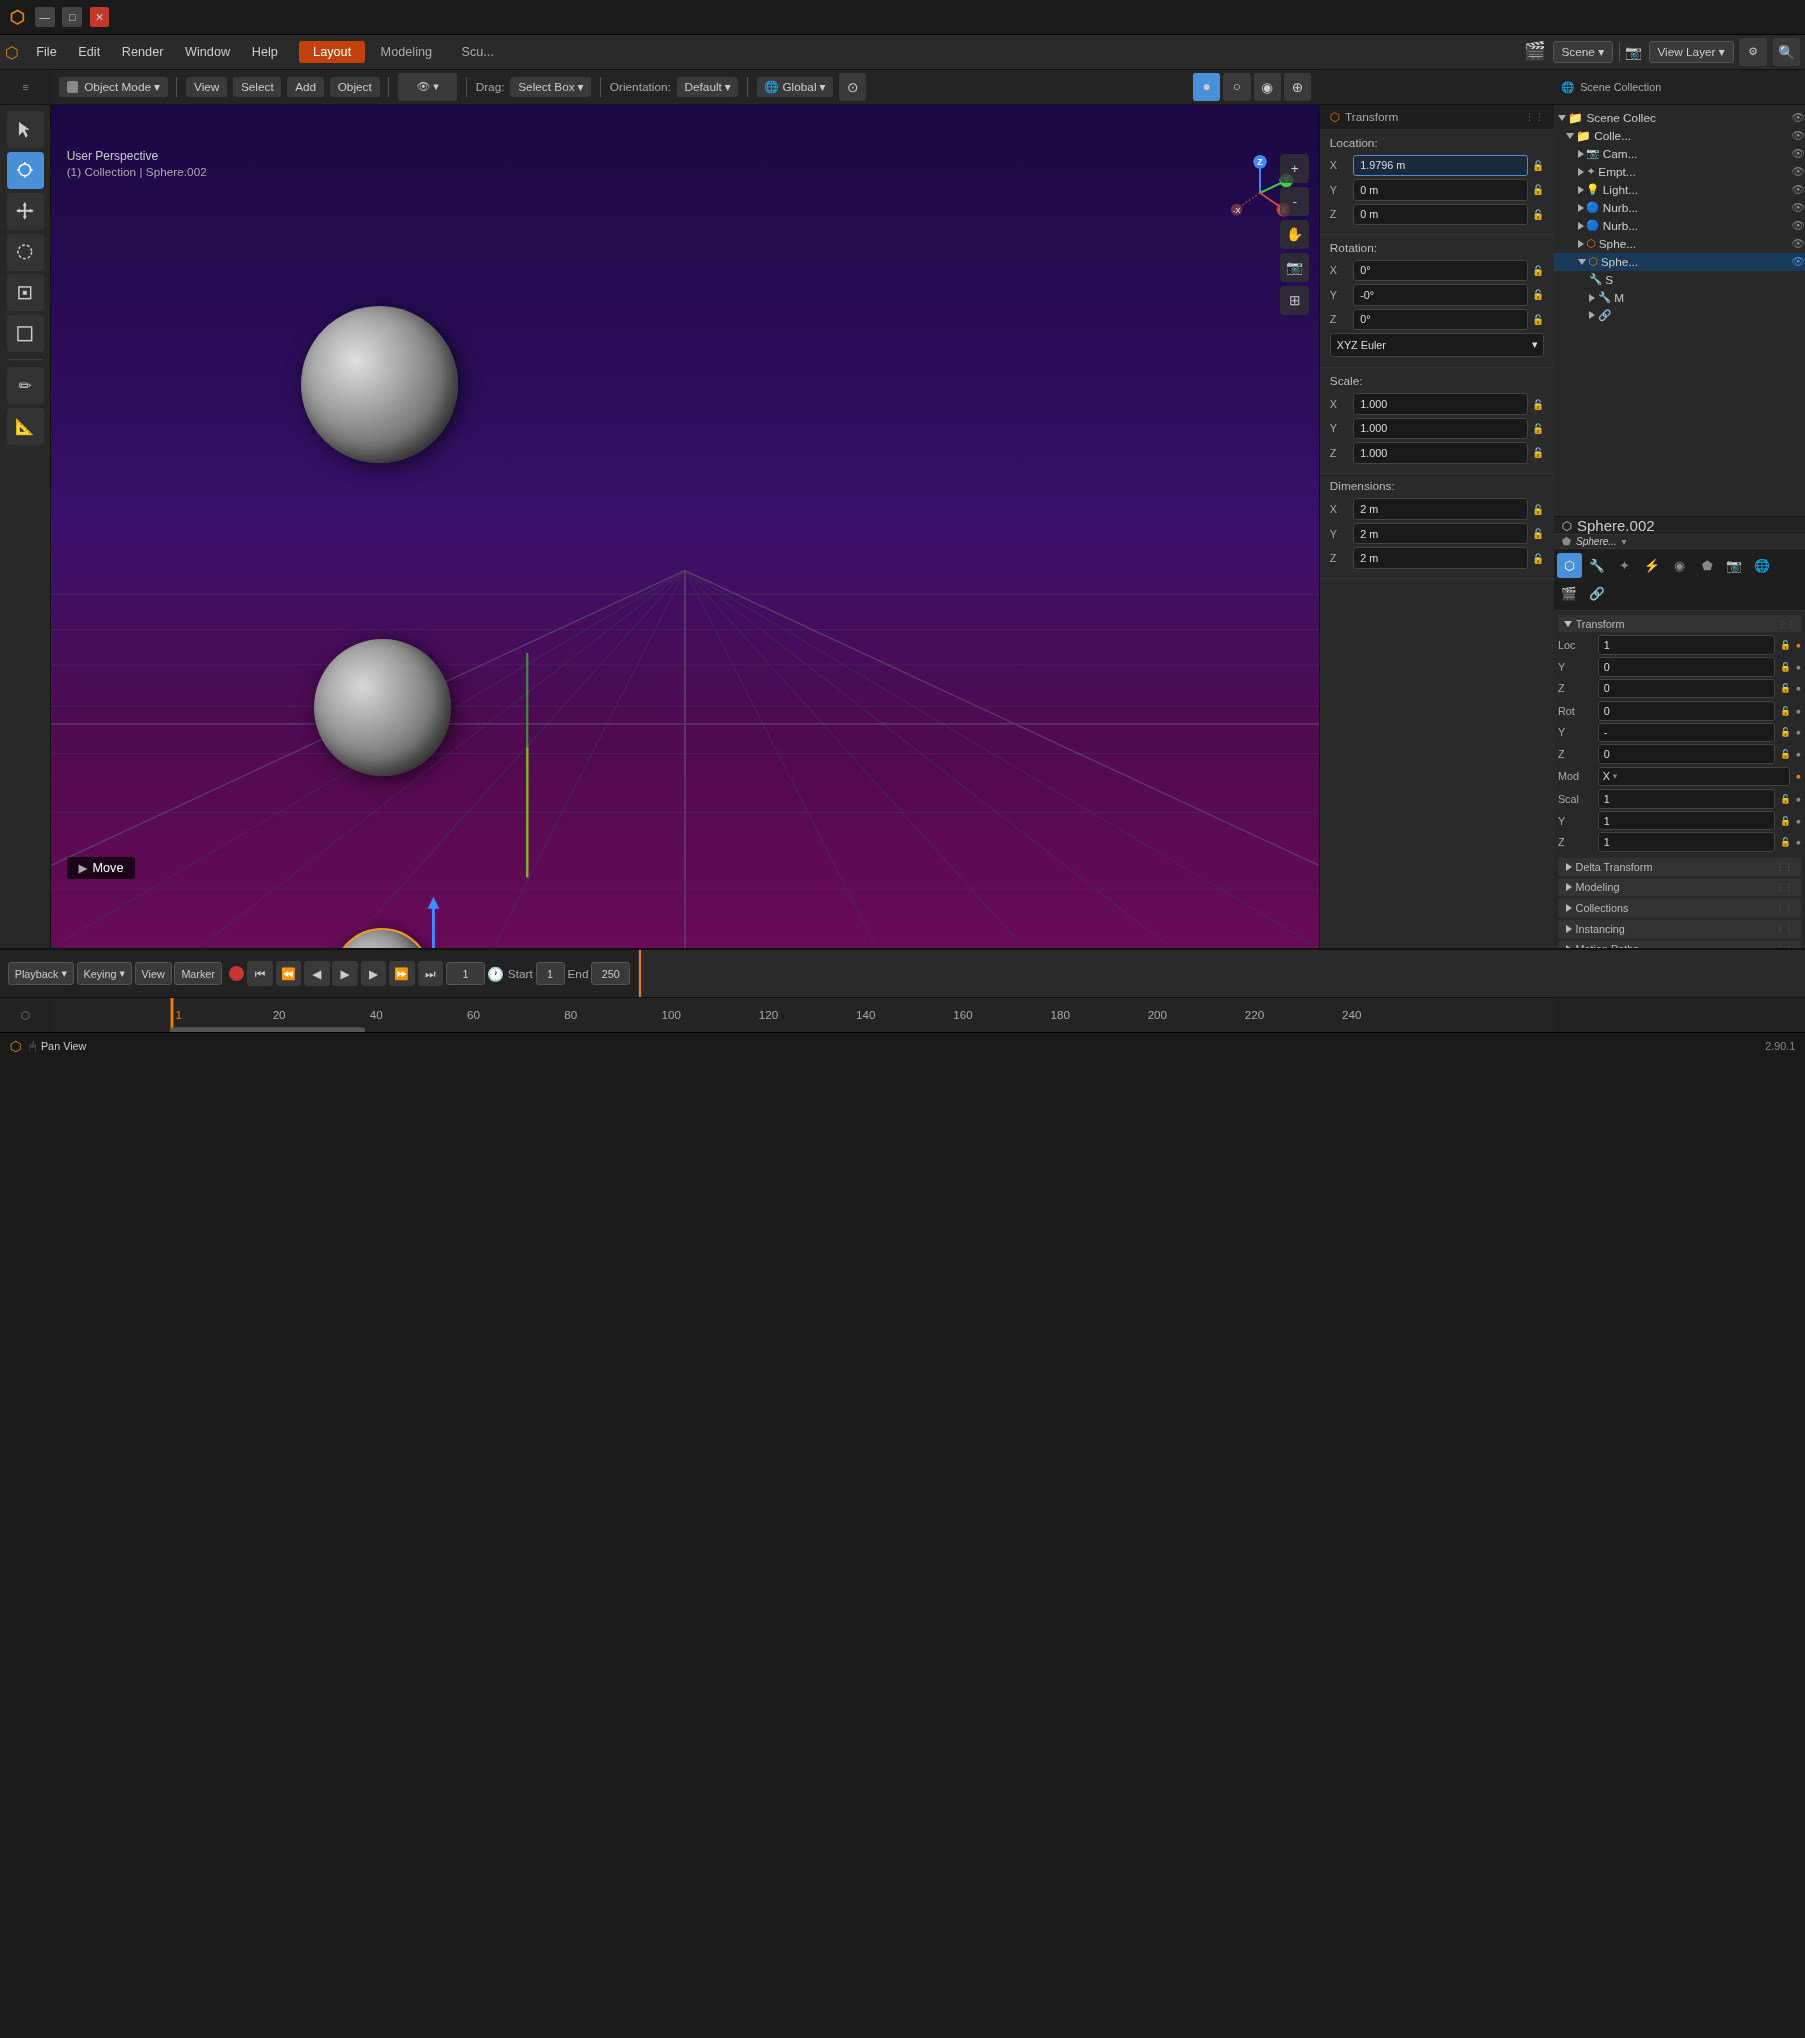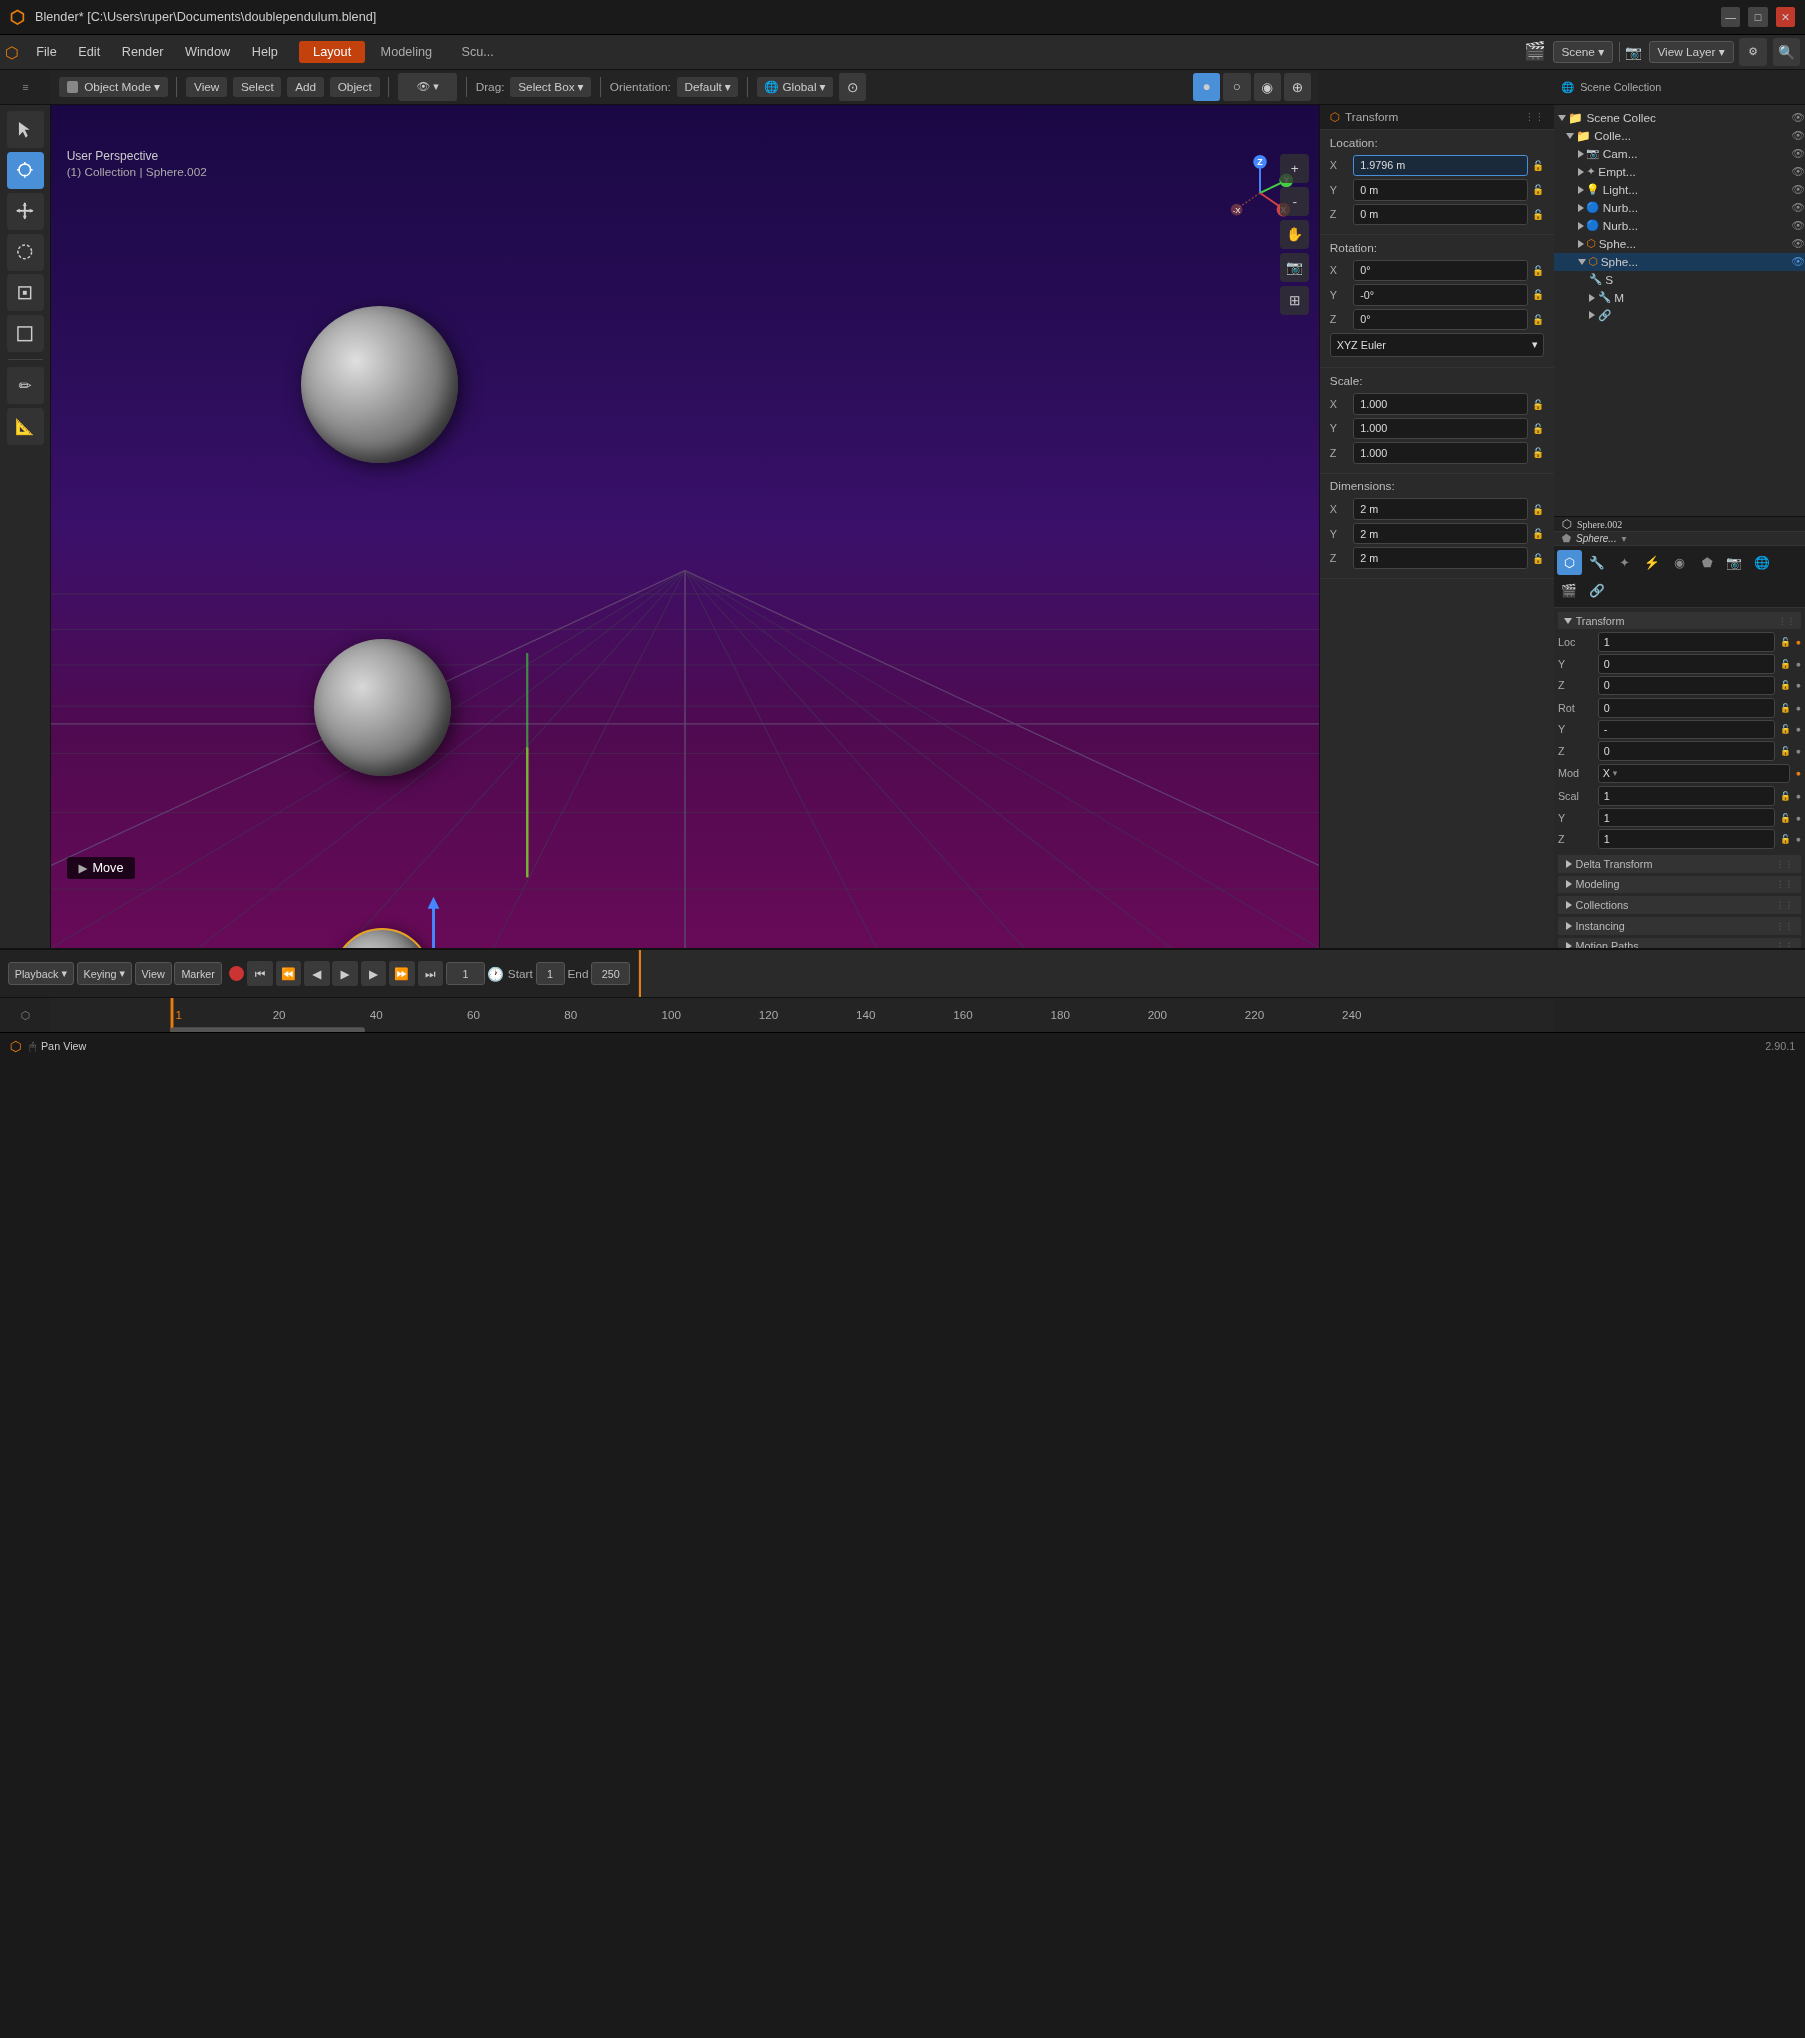--- a/index.html
+++ b/index.html
@@ -528,21 +528,20 @@
       left: 0;
       right: 0;
       height: 70%;
     }
   </style>
 </head>
 <body>
 
 <div id="titlebar">
   <span class="logo">⬡</span>
-  <span class="title-text">Blender* [C:\Users\ruper\Documents\doublependulum.blend]</span>
   <div class="win-controls">
     <div class="win-btn">—</div>
     <div class="win-btn">□</div>
     <div class="win-btn close">✕</div>
   </div>
 </div>
 
 <div id="menubar">
   <span class="logo" style="color:#e87d0d;font-size:15.7px;margin-right:5.9px;">⬡</span>
   <span class="menu-item">File</span>
@@ -952,21 +951,21 @@
           <span class="tri-right" style="margin-right:2.9px;"></span>
           <span style="font-size:10.8px;margin-right:2.9px;color:#aaa;">🔗</span>
         </div>
       </div>
     </div>
 
     <div id="properties-panel" style="display:flex;flex-direction:column;flex:1;">
 
       <div style="height:31px;background:#222;display:flex;align-items:center;padding:0 7.8px;gap:4.9px;border-bottom:1px solid #333;">
         <span style="font-size:11.8px;color:#ccc;">⬡</span>
-        <span style="font-size:10px;color:#ccc;font-family:Liberation Serif, serif;">Sphere.002</span>
+        <span style="font-size:15px;color:#ccc;">Sphere.002</span>
       </div>
 
       <div style="height:29px;background:#2a2a2a;display:flex;align-items:center;padding:0 7.8px;gap:4.9px;border-bottom:1px solid #333;">
         <span style="font-size:10.8px;color:#888;">⬟</span>
         <span style="font-size:10px;color:#ccc;font-style:italic;">Sphere...</span>
         <span style="font-size:9.8px;color:#888;">▾</span>
       </div>
 
       <div style="display:flex;background:#1e1e1e;padding:3.9px 2.9px;gap:2px;flex-wrap:wrap;border-bottom:1px solid #333;">
         <div class="prop-icon active" title="Object Properties">⬡</div>

